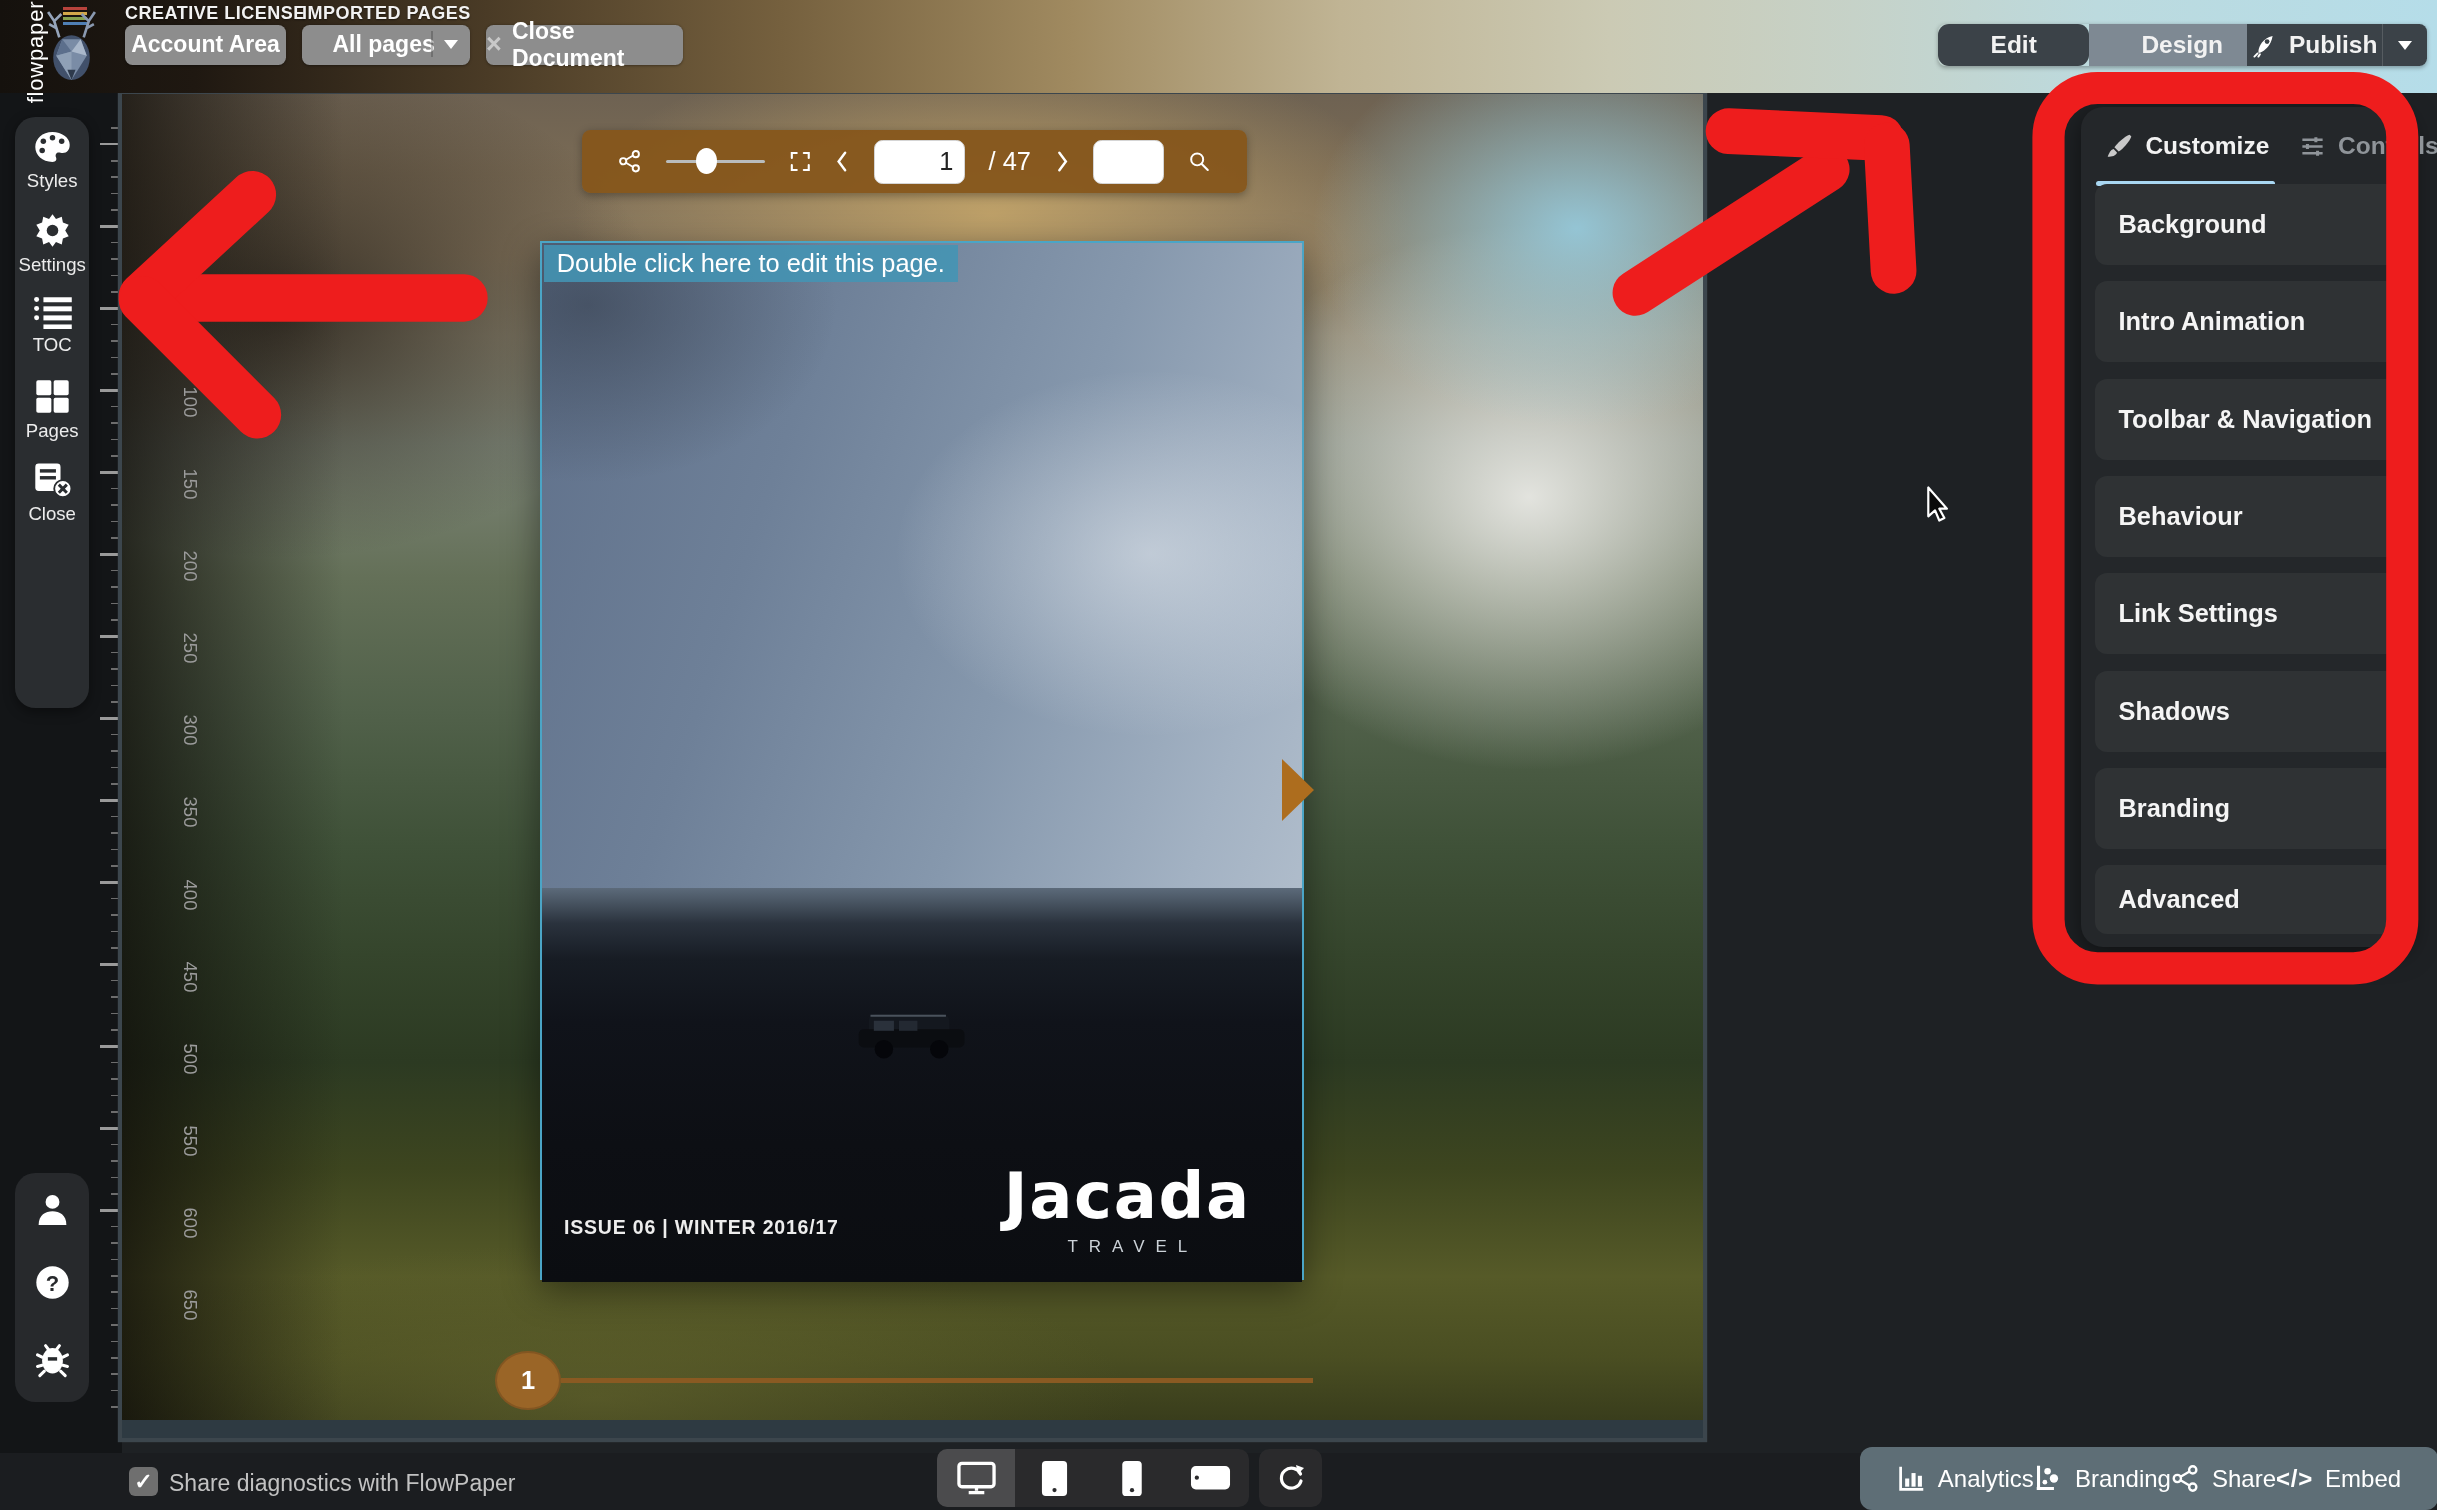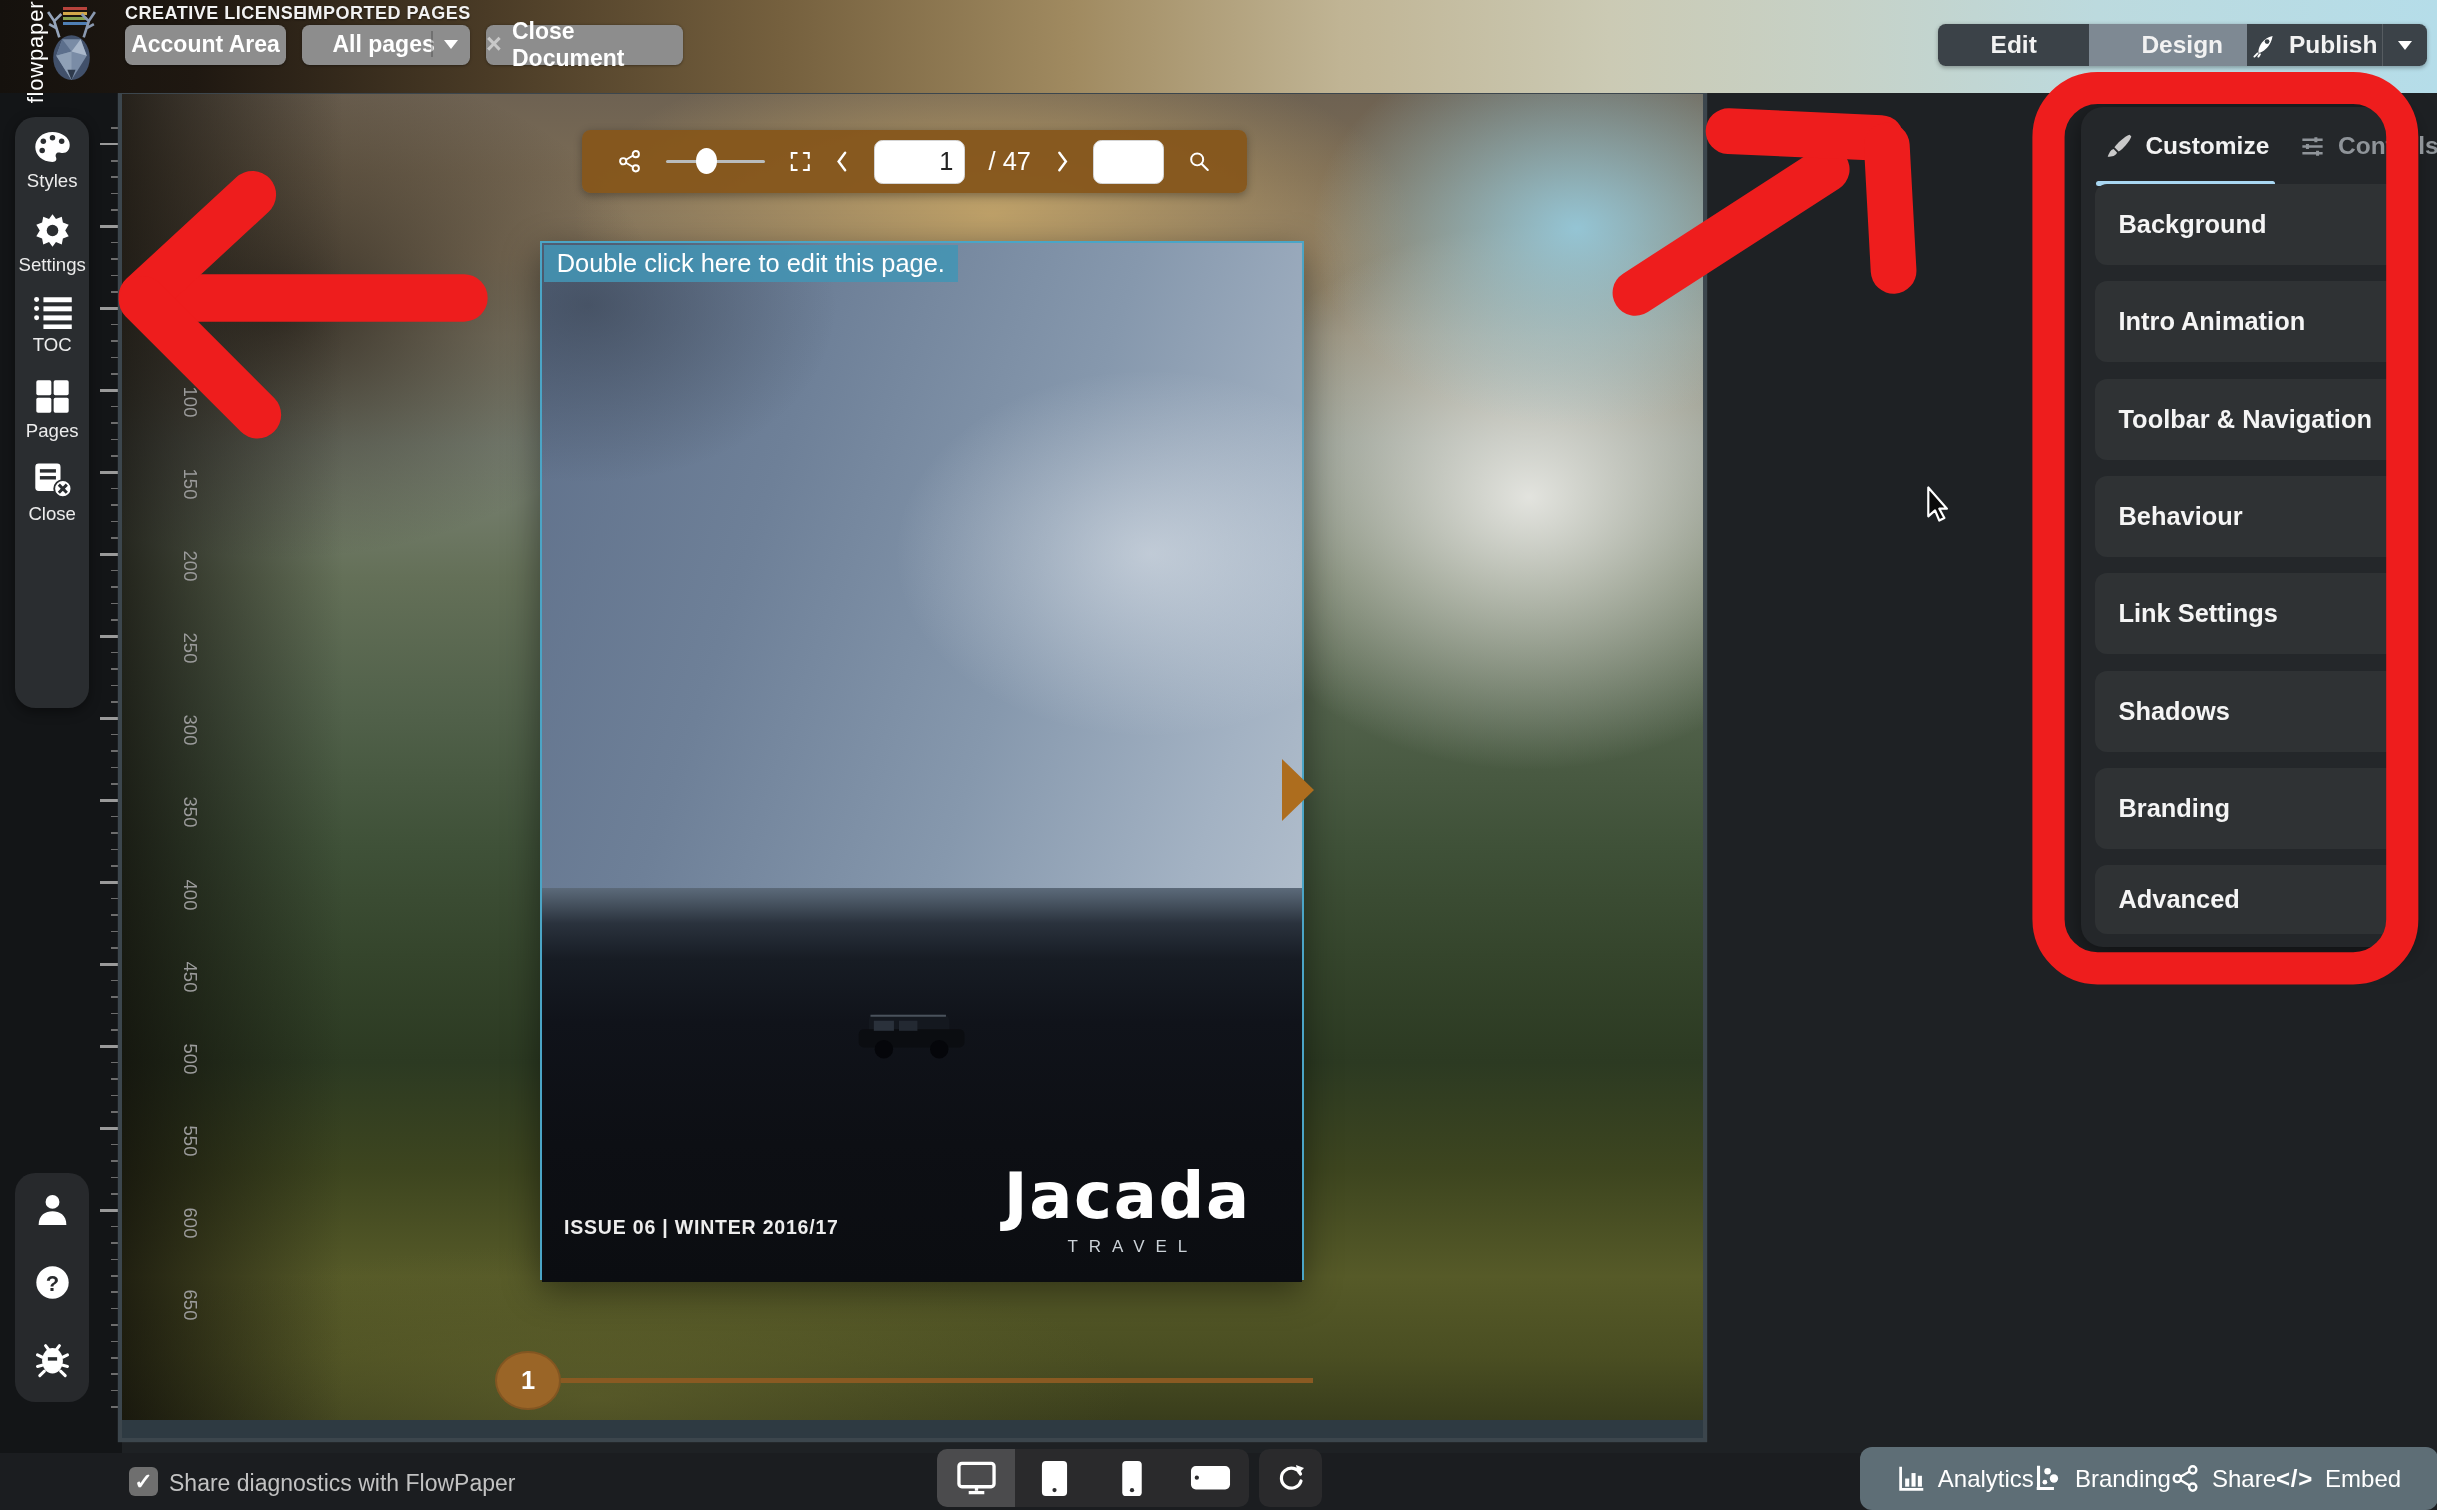--- a/index.html
+++ b/index.html
@@ -19,21 +19,21 @@
   .caret-down { width:0; height:0; border-left:7.6px solid transparent; border-right:7.6px solid transparent;
     border-top:9.3px solid #fff; }
   .allpages-caret { position:absolute; right:12px; top:15.2px; }
   .allpages-divider { position:absolute; right:37px; top:6.8px; width:1.7px; height:26px; background:rgba(60,60,60,.35); }
   .x-glyph { color:#c9c9c9; font-size:27px; font-weight:700; margin-right:10.2px; line-height:1; }
 
   .mode-group { position:absolute; left:1938px; top:24px; width:489px; height:42px; display:flex;
     border-radius:7.6px; overflow:hidden; box-shadow:0 1.7px 4.2px rgba(0,0,0,.3); }
   .mode-btn { height:42px; display:flex; align-items:center; justify-content:center; gap:12px;
     font-size:24.5px; font-weight:700; color:#f2f2f2; }
-  .mode-edit { width:154px; background:#3b4248; }
+  .mode-edit { width:154px; background:#3b4248;border-radius:11px; }
   .mode-design { width:160px; background:#7e8993;padding-left:28px; }
   .mode-publish { width:137px; background:#3b4248; }
   .mode-caret { width:46px; background:#3b4248; border-left:1.7px solid rgba(255,255,255,.14);
     display:flex; align-items:center; justify-content:center; }
 
   
   .logo { position:absolute; left:8.5px; top:1.7px; width:95px; height:90px; }
   .logo-text { position:absolute; left:-37px; top:37px; width:127px; text-align:center;
     transform:rotate(-90deg); color:#fff; font-size:22px; letter-spacing:0.8px; }
   .logo-stripes { position:absolute; left:54px; top:5.1px; width:24px; }

